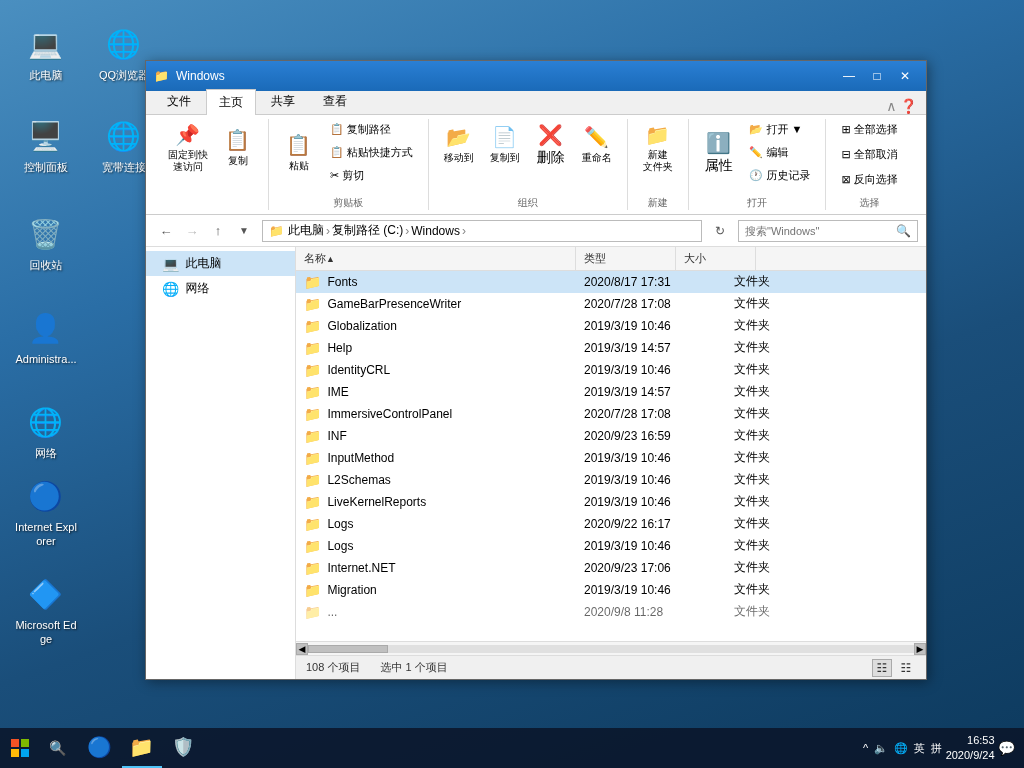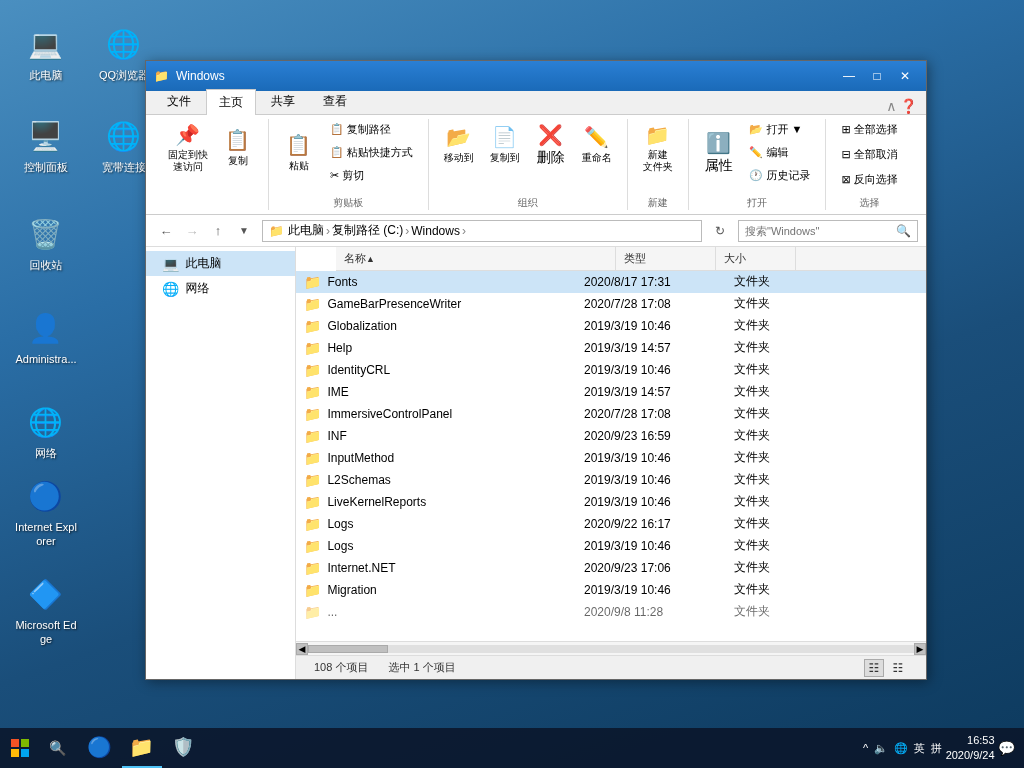--- a/index.html
+++ b/index.html
@@ -368,21 +368,20 @@
       overflow: hidden;
       background: white;
     }
     .file-list-header {
       display: flex;
       align-items: center;
       height: 24px;
       background: #f5f5f5;
       border-bottom: 1px solid #ddd;
       flex-shrink: 0;
-      margin-left: 40px;
     }
     .col-header {
       padding: 0 8px;
       font-size: 11px;
       color: #333;
       border-right: 1px solid #ddd;
       height: 100%;
       display: flex;
       align-items: center;
       cursor: pointer;
@@ -426,21 +425,21 @@
     .file-list::-webkit-scrollbar-track { background: #f5f5f5; }
     .file-list::-webkit-scrollbar-thumb { background: #c0c0c0; border: 1px solid #aaa; }
 
     
     .status-bar {
       height: 24px;
       background: #f0f0f0;
       border-top: 1px solid #ddd;
       display: flex;
       align-items: center;
-      padding: 0 18px;
+      padding: 0 10px;
       font-size: 11px;
       color: #333;
       gap: 20px;
       flex-shrink: 0;
     }
     .status-right {
       margin-left: auto;
       display: flex;
       gap: 4px;
     }

